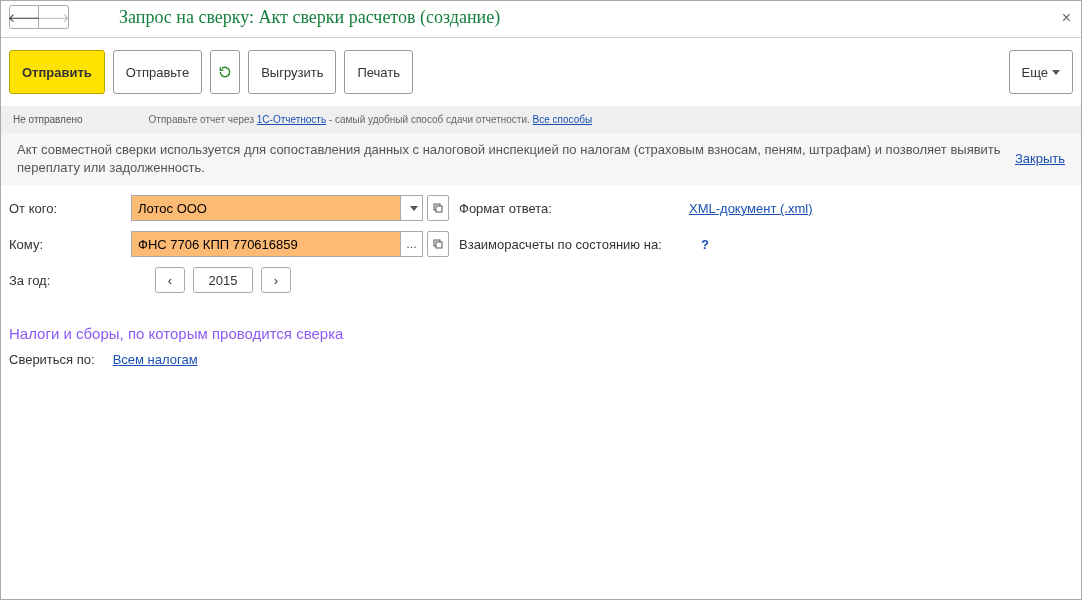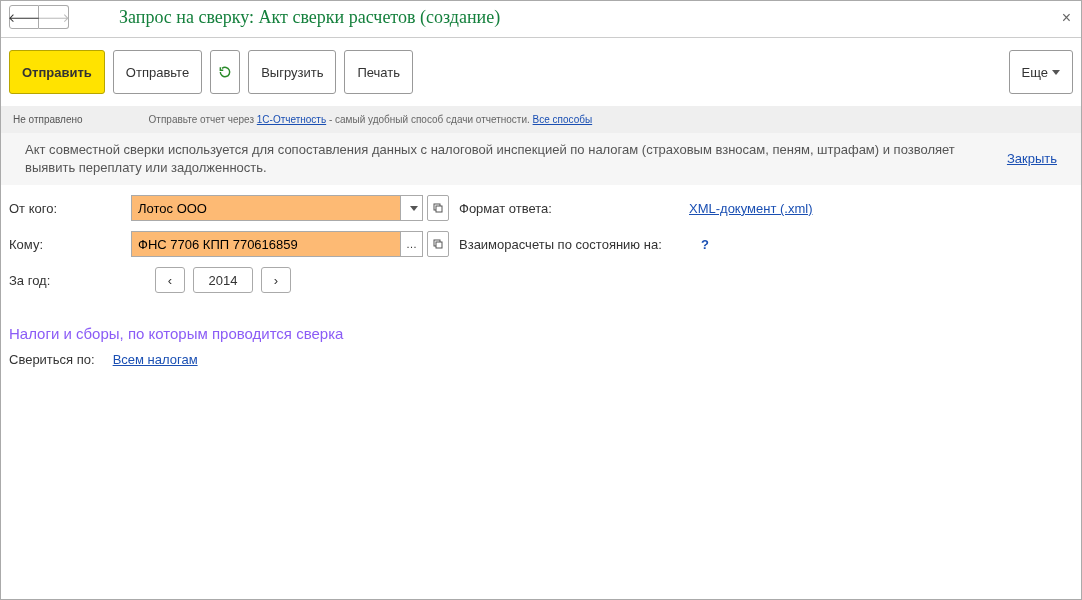--- a/index.html
+++ b/index.html
@@ -74,21 +74,21 @@
     padding: 8px 12px;
     font-size: 10px;
     display: flex; align-items: center;
     gap: 6px;
   }
   .status-bar .status { color: #555; margin-right: 60px; }
   .status-bar .hint { color: #666; }
   a.link { color: #1a4fb3; text-decoration: underline; cursor: pointer; }
   .info-bar {
     background: #f6f6f6;
-    padding: 8px 24px;
+    padding: 8px 16px;
     font-size: 13px;
     color: #555;
     display: flex; align-items: center;
     gap: 10px;
     line-height: 1.4;
   }
   .info-bar .info-text { flex: 1; }
   .info-bar .close-link { color: #1a4fb3; text-decoration: underline; cursor: pointer; white-space: nowrap; }
   .form {
     padding: 10px 8px;
@@ -261,21 +261,21 @@
       </div>
     </div>
 
     <div class="row">
       <div class="col-left">
         <div class="label">За год:</div>
         <div class="year-group">
           <div class="year-btn">
             <span>‹</span>
           </div>
-          <div class="year-val">2014</div>
+          <div class="year-val">2015</div>
           <div class="year-btn">
             <span>›</span>
           </div>
         </div>
       </div>
     </div>
 
     <div class="section-title">Налоги и сборы, по которым проводится сверка</div>
     <div class="reconcile-row">
       <span>Свериться по:</span>

